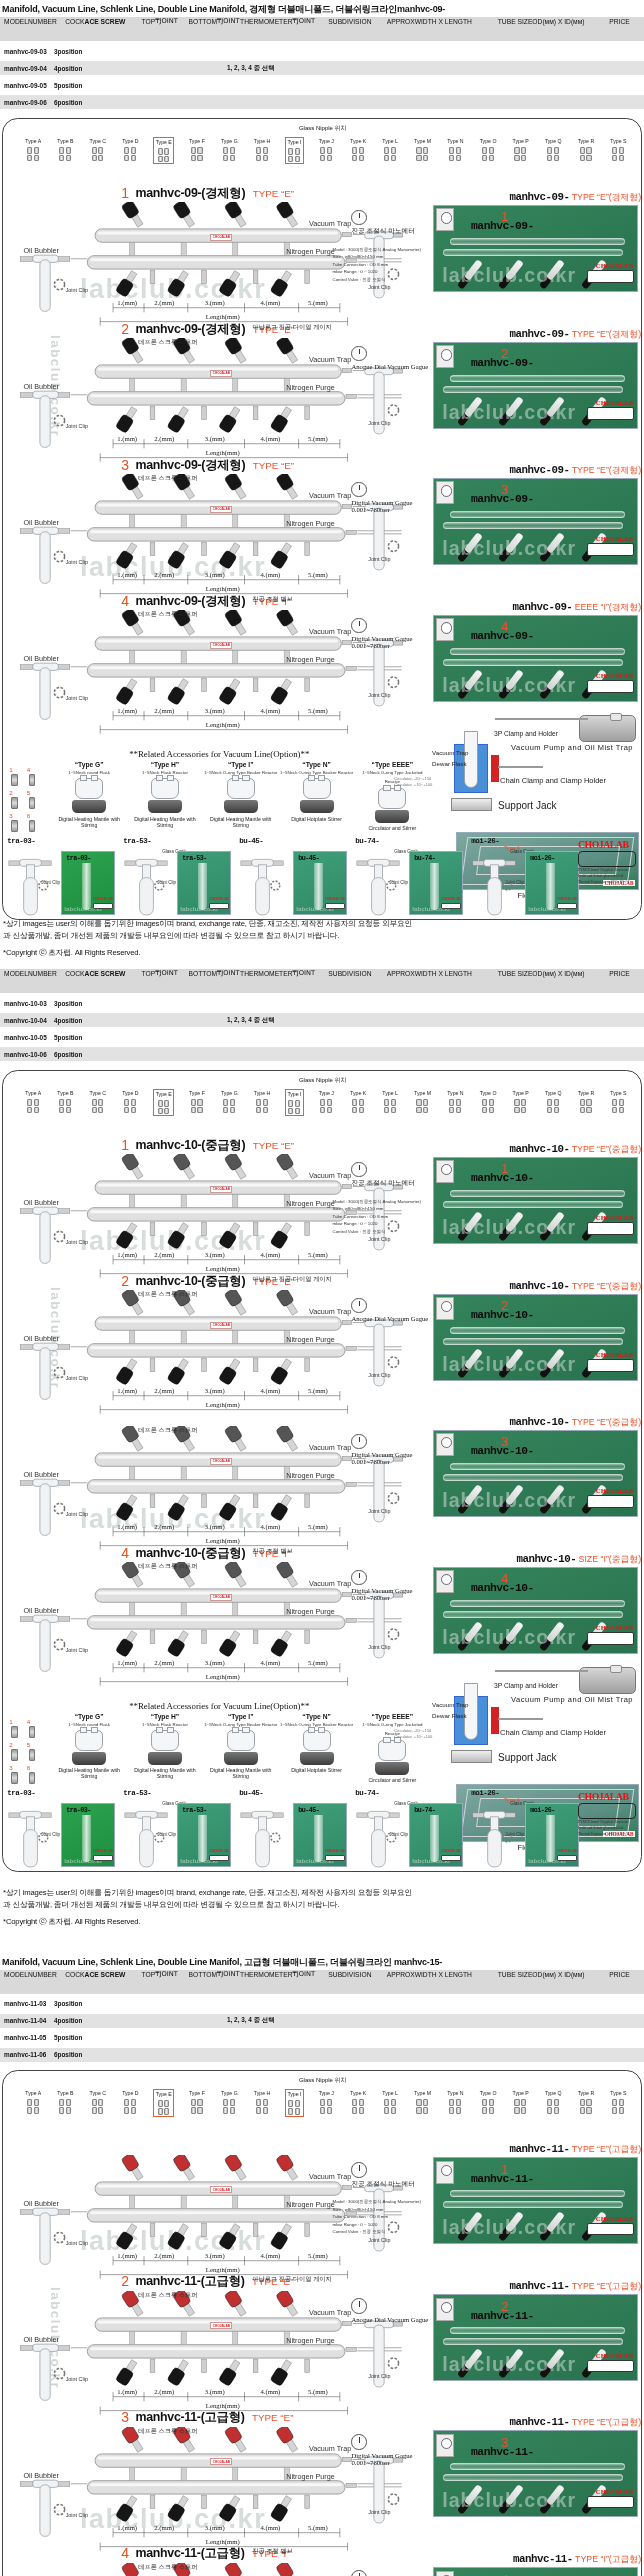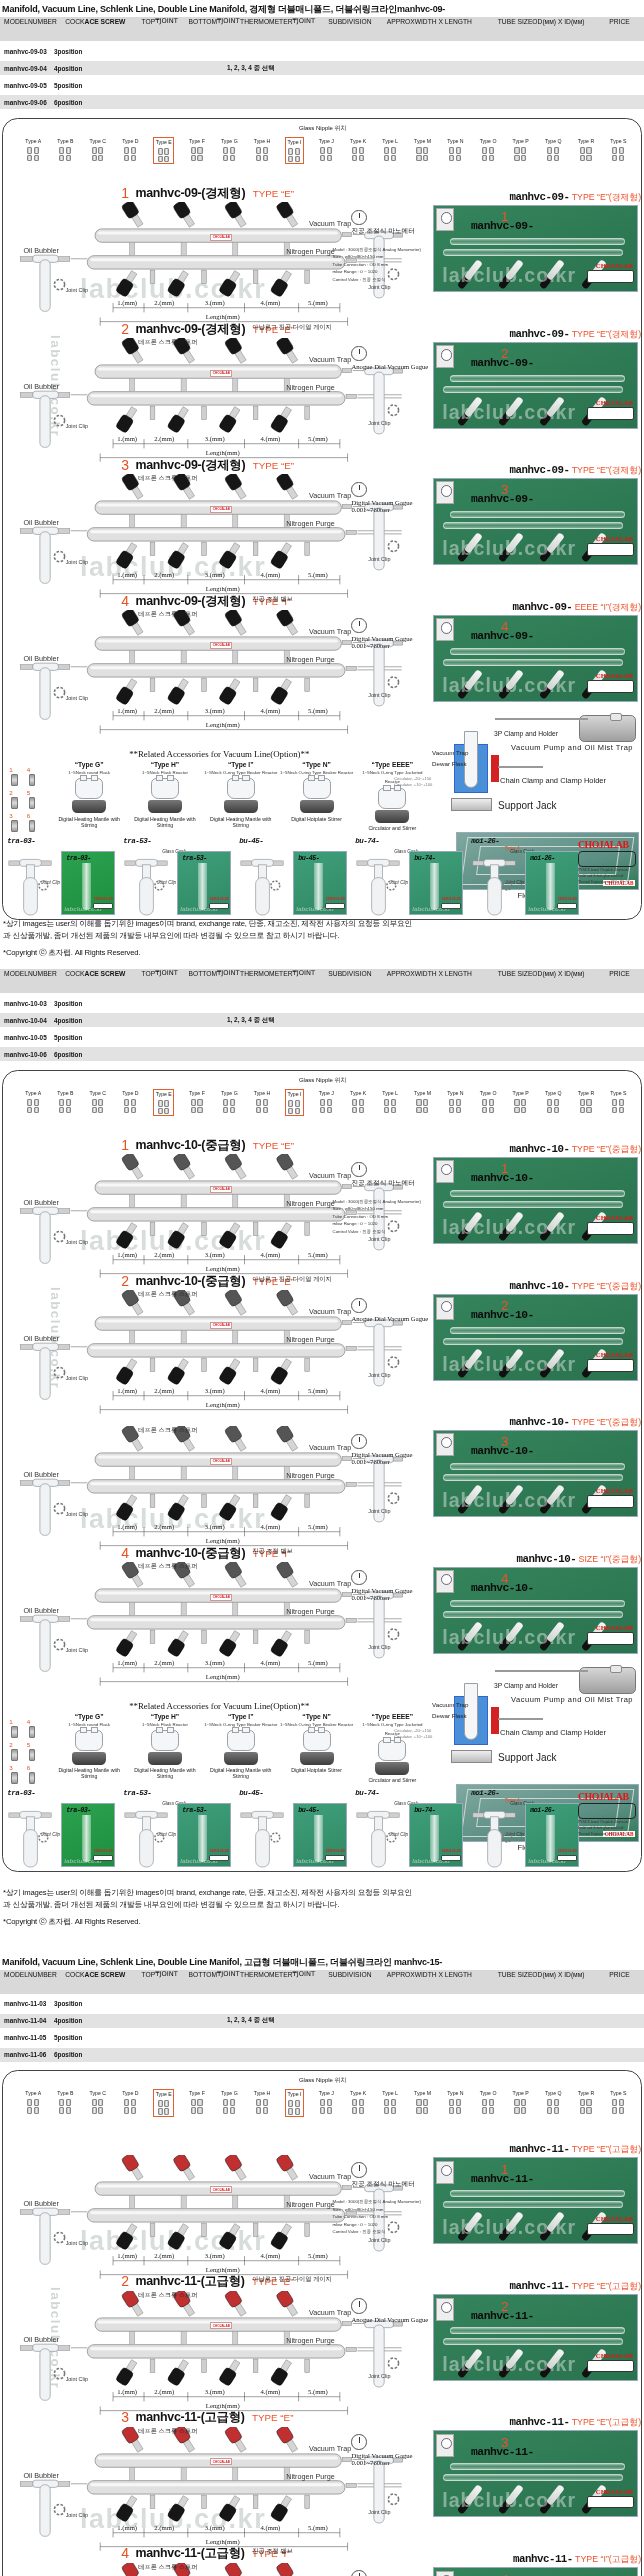--- a/index.html
+++ b/index.html
@@ -126,21 +126,21 @@
   .acc-s { font-size:4.4px; color:#333; line-height:2.2; }
   .vessel { width:28px; height:20.6px; margin:1px auto 0; border:1px solid #9aa0a6; border-radius:5.2px 5.2px 7.2px 7.2px; background:#f4f6f8; position:relative; }
   .vessel:before { content:""; position:absolute; left:4.1px; top:-4.1px; width:5.2px; height:4.1px; border:1px solid #9aa0a6; background:#f4f6f8; }
   .vessel:after { content:""; position:absolute; right:4.1px; top:-4.1px; width:5.2px; height:4.1px; border:1px solid #9aa0a6; background:#f4f6f8; }
   .mantle { width:34px; height:13.4px; margin:1px auto 0; background:linear-gradient(#777,#3c3c3c); border-radius:3.1px 3.1px 5.2px 5.2px; }
   .acc-c { font-size:5.2px; color:#222; padding-top:2.1px; }
   .circ-notes { position:absolute; right:-2.1px; top:27px; font-size:4.1px; color:#777; text-align:left; line-height:1.5; }
 
   
   .prods { position:absolute; left:4.1px; top:717px; width:632px; display:flex; }
-  .prod { position:relative; width:116px; height:81px;font-style:italic; }
+  .prod { position:relative; width:116px; height:81px; }
   .prod-code { font-size:7.5px; font-weight:bold; font-family:"Liberation Mono",monospace; letter-spacing:-0.5px; }
   .prod-tn { position:absolute; left:33px; top:9.3px; color:#f0512a; font-size:5.2px; }
   .prod-gc { position:absolute; left:39px; top:13.4px; font-size:4.6px; color:#333; }
   .prod-jc { position:absolute; left:34px; top:44px; font-size:4.6px; color:#333; }
   .prod svg { position:absolute; left:0; top:17.5px; }
   .pimg { position:absolute; left:54px; top:15.5px; width:54px; height:64px; background:linear-gradient(160deg,#3f9e7a,#2f8a64); border:0.5px solid #9ab; overflow:hidden; }
   .pimg.bright { background:linear-gradient(160deg,#2ba14e,#1e8f41); }
   .pimg .pc { position:absolute; left:4.1px; top:2.1px; color:#0b0b0b; font-size:6.7px; font-weight:bold; font-family:"Liberation Mono",monospace; letter-spacing:-0.5px; }
   .pimg .tube2 { position:absolute; left:19.6px; top:11.3px; width:9.3px; height:47px; background:linear-gradient(90deg,#ffffff55,#ffffffcc,#ffffff55); border-radius:0 0 4.6px 4.6px; }
   .pimg .pwm { position:absolute; left:2.1px; bottom:2.1px; font-size:6.2px; font-weight:bold; color:rgba(220,228,222,.55); }

